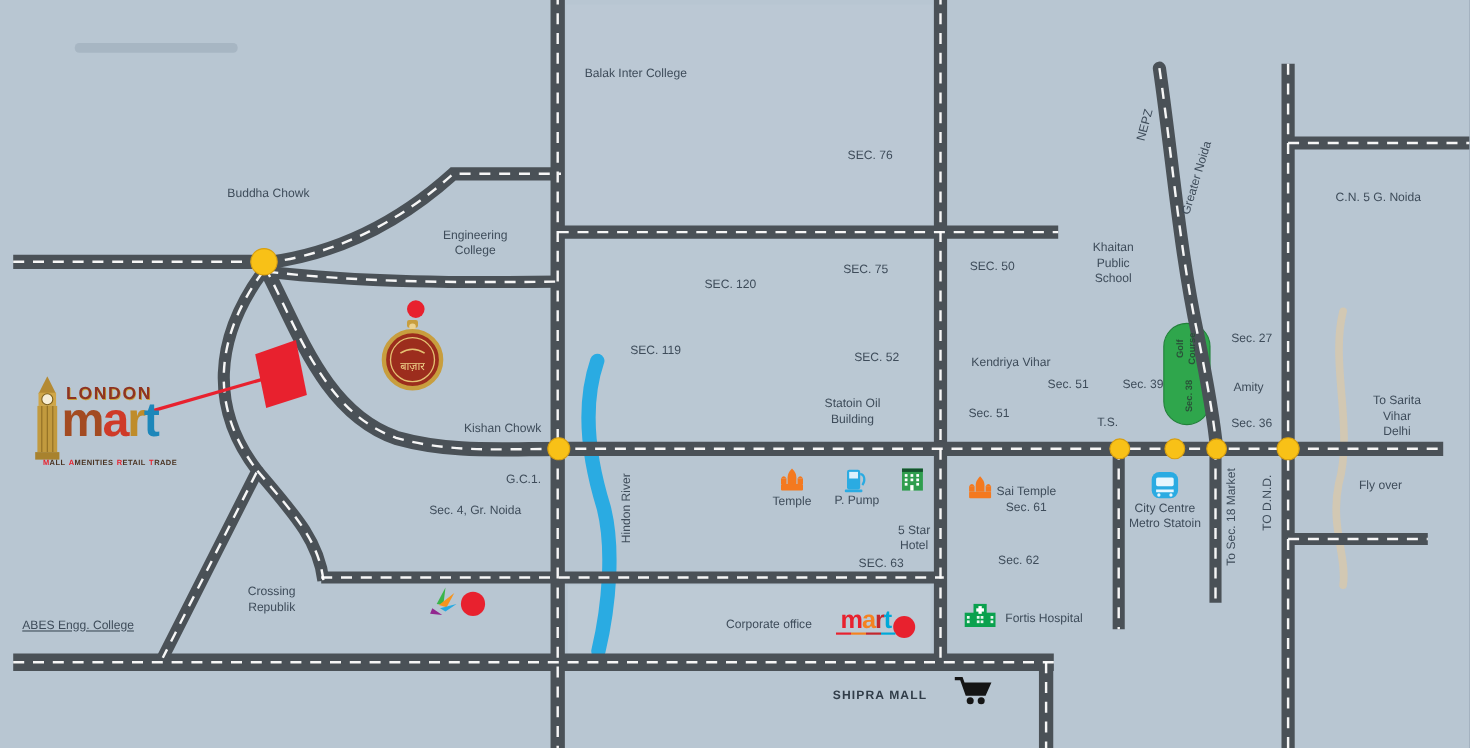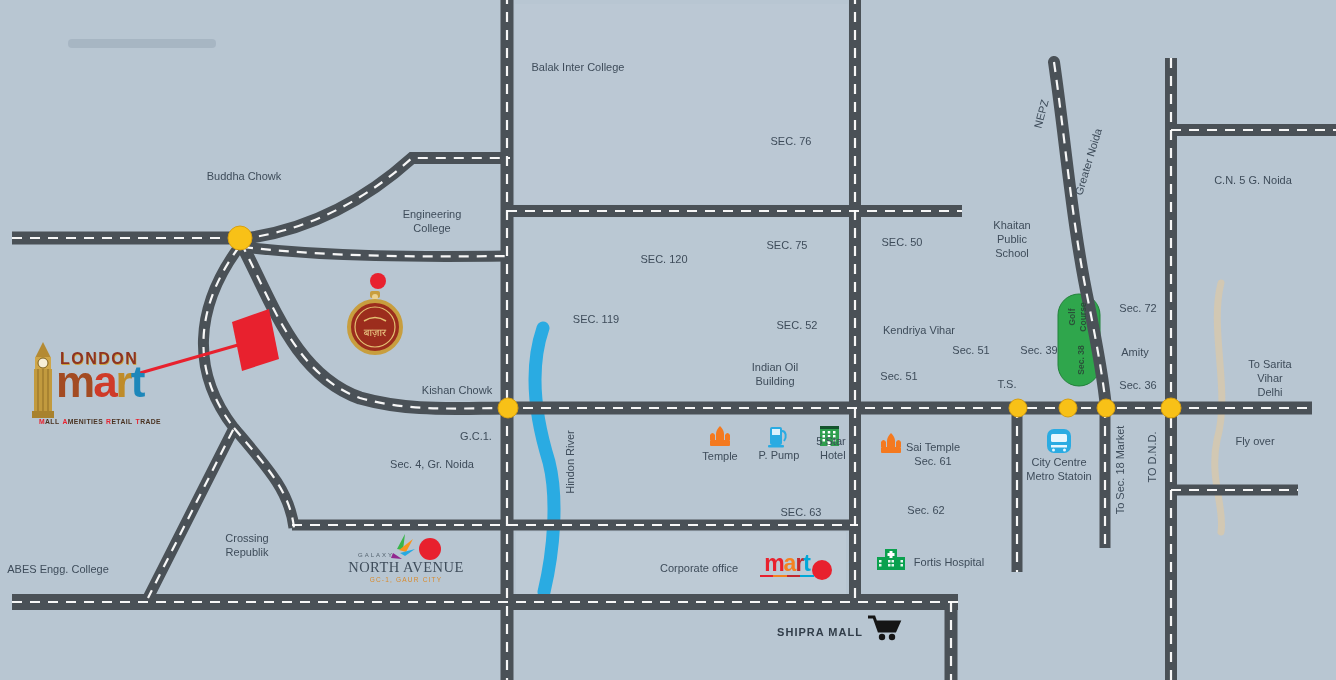--- a/index.html
+++ b/index.html
@@ -236,25 +236,20 @@
       <path d="M 10,27 V 69 M 15,27 V 69 M 20,27 V 69" stroke="#8f6d24" stroke-width="1"></path>
       <rect x="4" y="69" width="22" height="7" fill="#a8822e"></rect>
     </svg>
     <div class="lm-london">LONDON</div>
     <div class="lm-mart"><span class="l1">m</span><span class="l2">a</span><span class="l3">r</span><span class="l4">t</span></div>
     <div class="lm-tag">
       <span>MALL</span><span>AMENITIES</span><span>RETAIL</span><span>TRADE</span>
     </div>
   </div>
 
-  <div class="na">
-    <div class="na-top">GALAXY</div>
-    <div class="na-name">NORTH AVENUE</div>
-    <div class="na-sub">GC-1, GAUR CITY</div>
-  </div>
 
   <div class="corp">
     <span class="corp-label">Corporate office</span>
     <span class="corp-mart">
       <span class="corp-letters"><span class="c1">m</span><span class="c2">a</span><span class="c3">r</span><span class="c4">t</span></span>
       <span class="corp-bar"></span>
     </span>
   </div>
 
   <div id="labels">
@@ -270,48 +265,48 @@
       <div class="lbl" style="left: 1042px; top: 114px; transform: translate(-50%, -50%) rotate(-75deg);">NEPZ</div>
       <div class="lbl" style="left: 1089px; top: 162px; transform: translate(-50%, -50%) rotate(-73deg);">Greater Noida</div>
       <div class="lbl" style="left: 1253px; top: 181px; transform: translate(-50%, -50%);">C.N. 5 G. Noida</div>
       <div class="lbl" style="left: 1012px; top: 240px; transform: translate(-50%, -50%);">Khaitan
 Public
 School</div>
       <div class="lbl" style="left: 797px; top: 326px; transform: translate(-50%, -50%);">SEC. 52</div>
       <div class="lbl" style="left: 919px; top: 331px; transform: translate(-50%, -50%);">Kendriya Vihar</div>
       <div class="lbl" style="left: 971px; top: 351px; transform: translate(-50%, -50%);">Sec. 51</div>
       <div class="lbl" style="left: 1039px; top: 351px; transform: translate(-50%, -50%);">Sec. 39</div>
-      <div class="lbl" style="left: 1138px; top: 309px; transform: translate(-50%, -50%);">Sec. 72</div>
+      <div class="lbl" style="left: 1138px; top: 309px; transform: translate(-50%, -50%);">Sec. 27</div>
       <div class="lbl" style="left: 1135px; top: 353px; transform: translate(-50%, -50%);">Amity</div>
       <div class="lbl" style="left: 899px; top: 377px; transform: translate(-50%, -50%);">Sec. 51</div>
       <div class="lbl" style="left: 1138px; top: 386px; transform: translate(-50%, -50%);">Sec. 36</div>
       <div class="lbl" style="left: 1270px; top: 379px; transform: translate(-50%, -50%);">To Sarita Vihar
 Delhi</div>
-      <div class="lbl" style="left: 775px; top: 375px; transform: translate(-50%, -50%);">Indian Oil
+      <div class="lbl" style="left: 775px; top: 375px; transform: translate(-50%, -50%);">Statoin Oil
 Building</div>
       <div class="lbl" style="left: 457px; top: 391px; transform: translate(-50%, -50%);">Kishan Chowk</div>
       <div class="lbl" style="left: 1007px; top: 385px; transform: translate(-50%, -50%);">T.S.</div>
       <div class="lbl" style="left: 476px; top: 437px; transform: translate(-50%, -50%);">G.C.1.</div>
       <div class="lbl" style="left: 432px; top: 465px; transform: translate(-50%, -50%);">Sec. 4, Gr. Noida</div>
       <div class="lbl" style="left: 571px; top: 462px; transform: translate(-50%, -50%) rotate(-90deg);">Hindon River</div>
       <div class="lbl" style="left: 720px; top: 457px; transform: translate(-50%, -50%);">Temple</div>
       <div class="lbl" style="left: 779px; top: 456px; transform: translate(-50%, -50%);">P. Pump</div>
-      <div class="lbl" style="left: 831px; top: 449px; transform: translate(-50%, -50%); text-align: right;">5 Star
+      <div class="lbl" style="left: 831px; top: 490px; transform: translate(-50%, -50%);">5 Star
 Hotel</div>
       <div class="lbl" style="left: 933px; top: 455px; transform: translate(-50%, -50%);">Sai Temple
 Sec. 61</div>
       <div class="lbl" style="left: 1059px; top: 470px; transform: translate(-50%, -50%);">City Centre
 Metro Statoin</div>
       <div class="lbl" style="left: 1121px; top: 470px; transform: translate(-50%, -50%) rotate(-90deg);">To Sec. 18 Market</div>
       <div class="lbl" style="left: 1153px; top: 457px; transform: translate(-50%, -50%) rotate(-90deg);">TO D.N.D.</div>
       <div class="lbl" style="left: 1255px; top: 442px; transform: translate(-50%, -50%);">Fly over</div>
       <div class="lbl" style="left: 801px; top: 513px; transform: translate(-50%, -50%);">SEC. 63</div>
       <div class="lbl" style="left: 926px; top: 511px; transform: translate(-50%, -50%);">Sec. 62</div>
       <div class="lbl" style="left: 247px; top: 546px; transform: translate(-50%, -50%);">Crossing
 Republik</div>
-      <div class="lbl" style="left: 58px; top: 570px; transform: translate(-50%, -50%);">ABES Engg. College</div>
+      <div class="lbl" style="left: 71px; top: 570px; transform: translate(-50%, -50%); text-decoration: underline;">ABES Engg. College</div>
       <div class="lbl" style="left: 1078px; top: 317px; font-size: 8.5px; color: rgb(42, 81, 57); font-weight: 700; transform: translate(-50%, -50%) rotate(-90deg);">Golf
 Course</div>
       <div class="lbl" style="left: 1081px; top: 360px; font-size: 8.5px; color: rgb(42, 81, 57); font-weight: 700; transform: translate(-50%, -50%) rotate(-90deg);">Sec. 38</div>
       <div class="lbl" style="left: 949px; top: 563px; transform: translate(-50%, -50%);">Fortis Hospital</div>
-      <div class="lbl" style="left: 820px; top: 633px; color: rgb(49, 61, 73); font-weight: 700; letter-spacing: 1px; transform: translate(-50%, -50%);">SHIPRA MALL</div>
+      <div class="lbl" style="left: 800px; top: 633px; color: rgb(49, 61, 73); font-weight: 700; letter-spacing: 1px; transform: translate(-50%, -50%);">SHIPRA MALL</div>
     </div>
 </div>
 
 </body></html>

